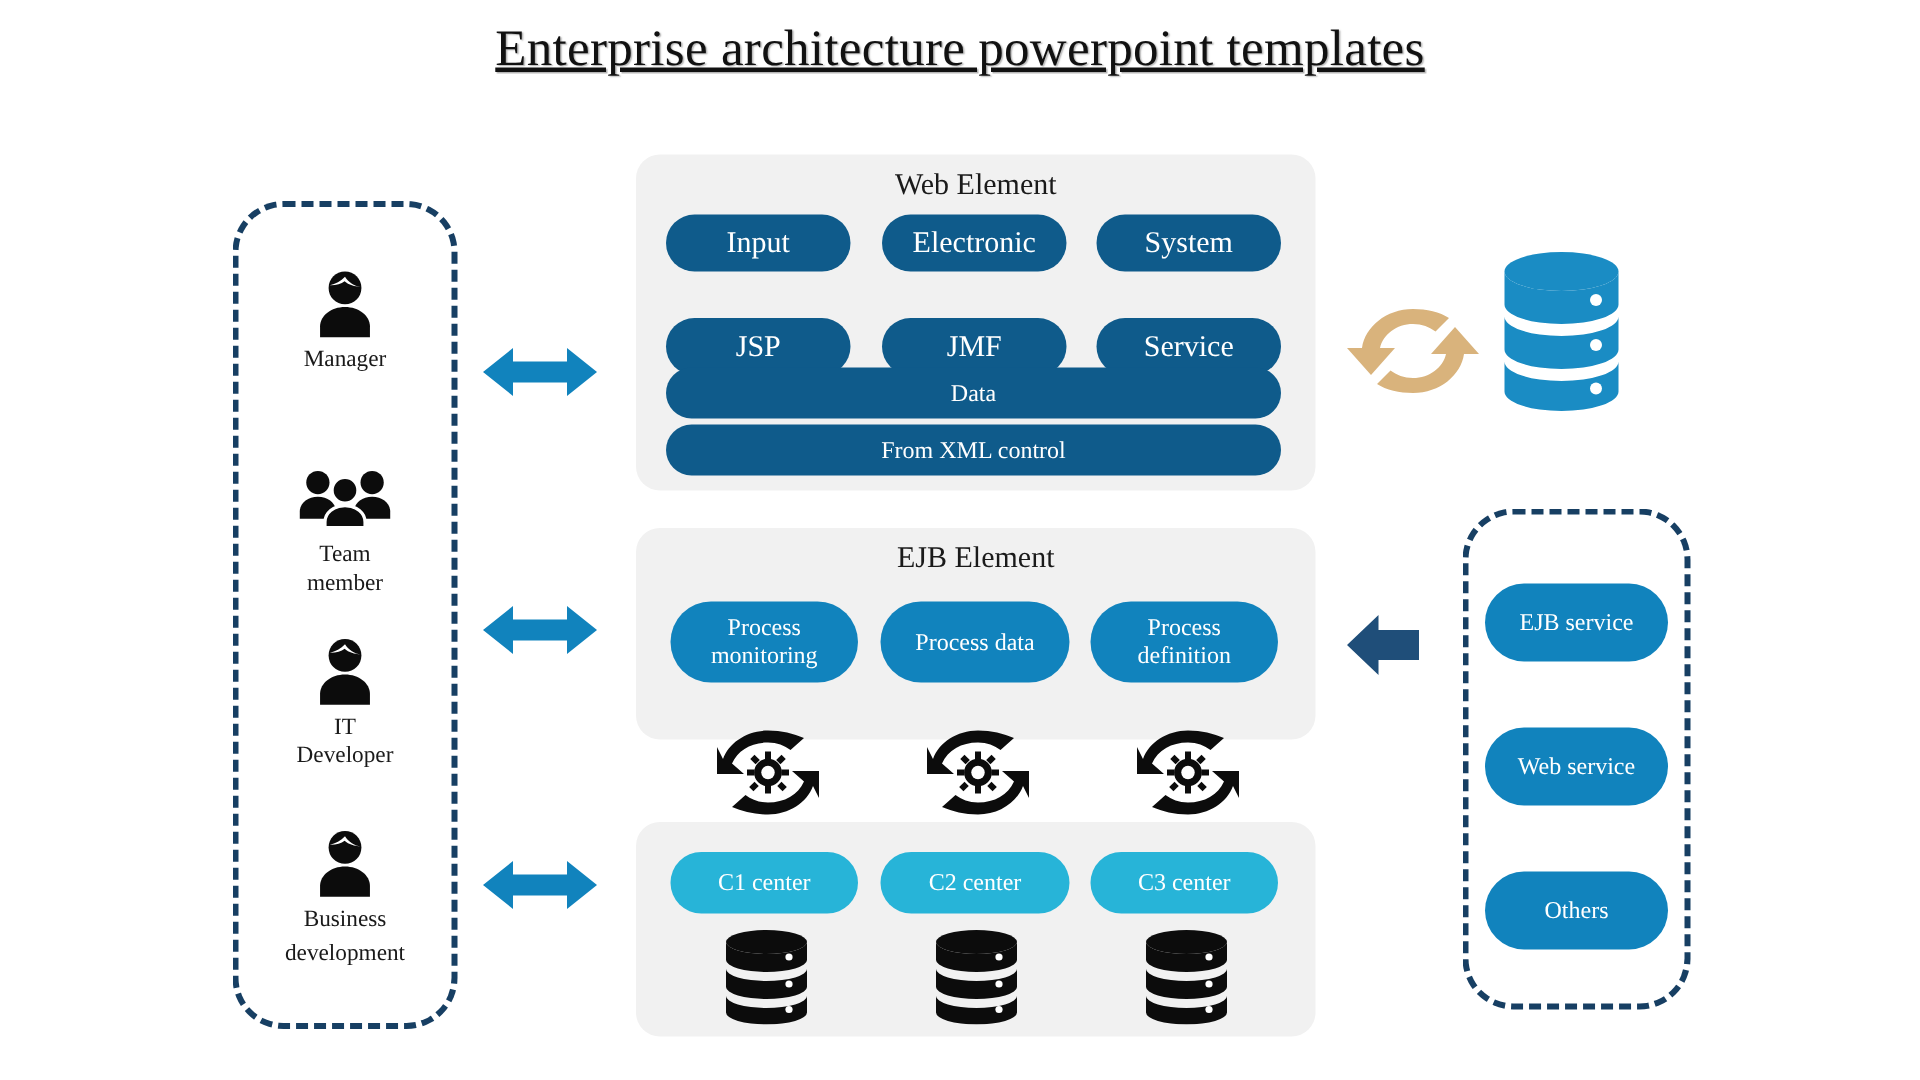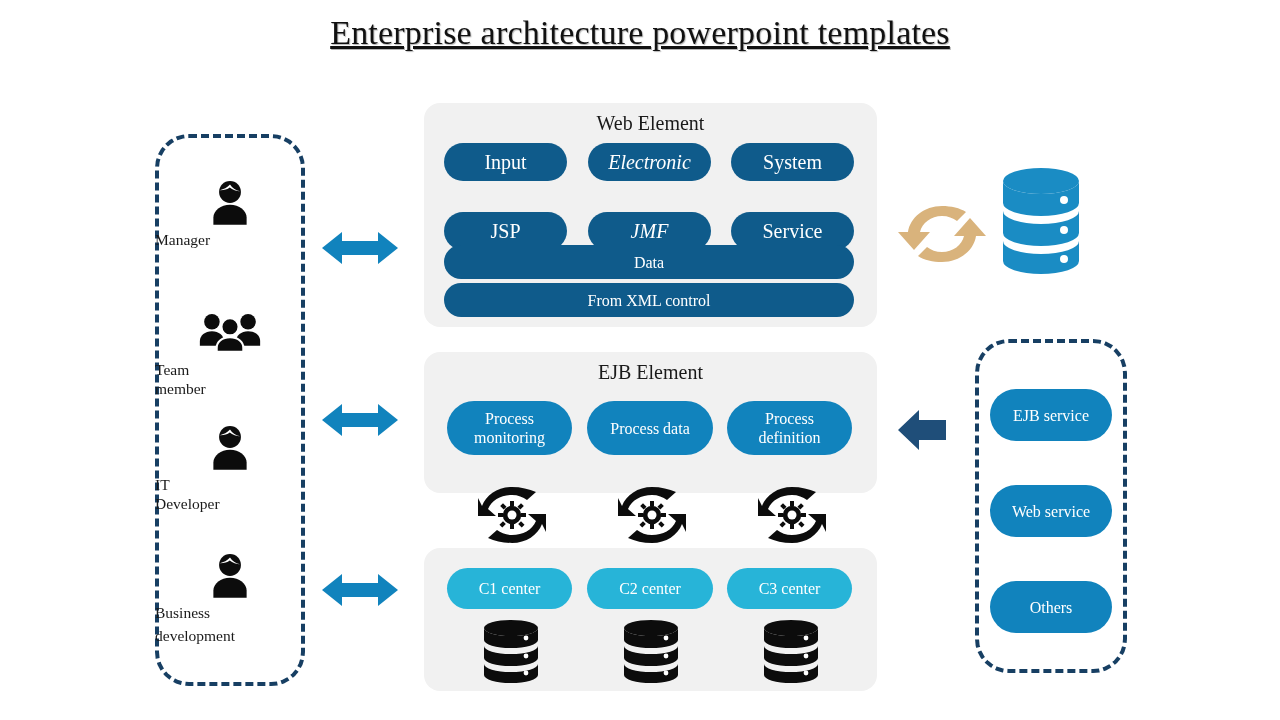--- a/index.html
+++ b/index.html
@@ -37,20 +37,21 @@
     border-radius: 34px;
     box-sizing: border-box;
   }
   #actors-panel { left: 155px;  top: 134px; width: 150px; height: 552px; }
   #services-panel { left: 975px; top: 339px; width: 152px; height: 334px; }
 
   
   .actor {
     position: absolute;
     width: 150px;
+    text-align: center;
   }
   .actor .actor-label {
     font-size: 15.5px;
     color: #1a1a1a;
     line-height: 19px;
     margin-top: 4px;
   }
   .actor-icon {
     display: block;
     margin: 0 auto;
@@ -92,21 +93,21 @@
   }
   .pill-dark  { background: #0f5b8b; }
   .pill-mid   { background: #1183bd; }
   .pill-cyan  { background: #27b4d8; }
 
   .pill-sm { height: 38px; font-size: 20px; }
   .pill-wide { height: 34px; font-size: 16px; }
 
   
   .col1 { left: 444px; width: 123px; }
-  .col2 { left: 588px; width: 123px; font-style: italic; }
+  .col2 { left: 588px; width: 123px; }
   .col3 { left: 731px; width: 123px; }
 
   .pill-row1 { top: 143px; }
   .pill-row2 { top: 212px; }
 
   #pill-data      { left: 444px; top: 245px; width: 410px; }
   #pill-fromxml   { left: 444px; top: 283px; width: 410px; }
 
   
   .ejb-pill {

